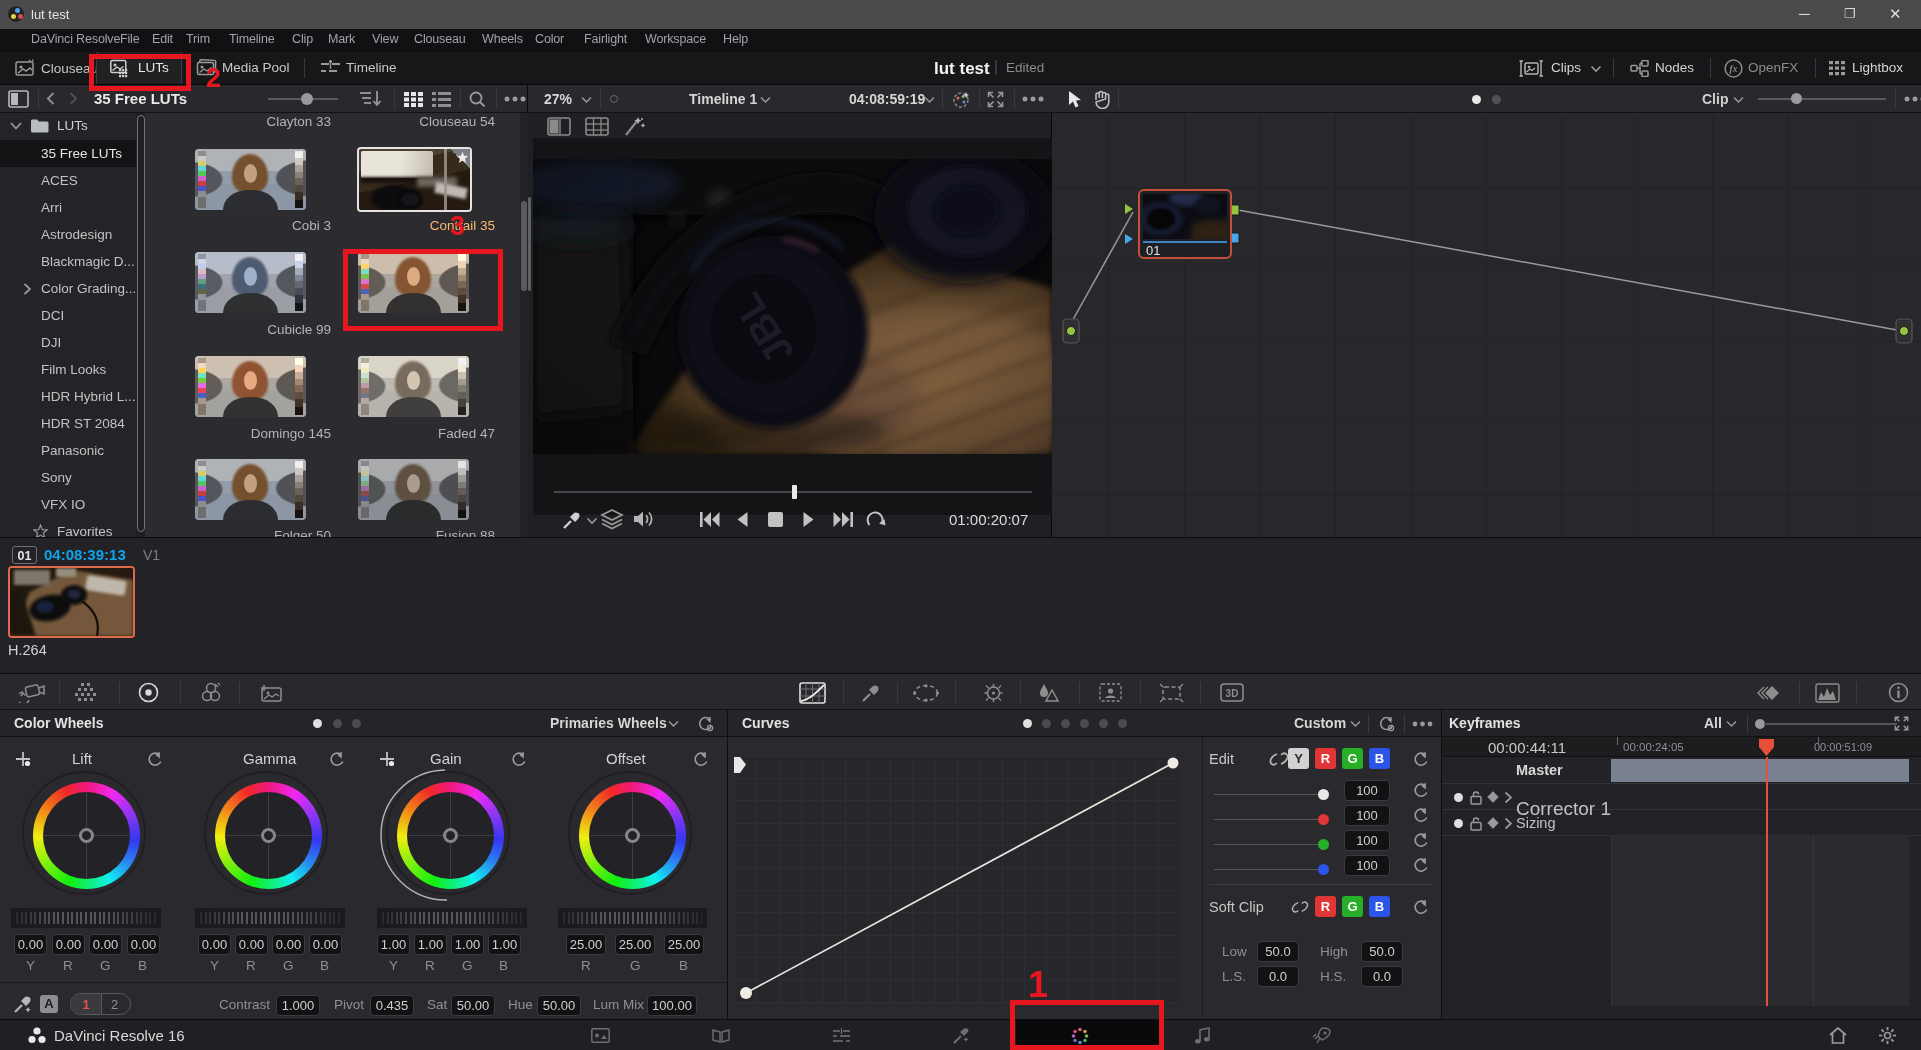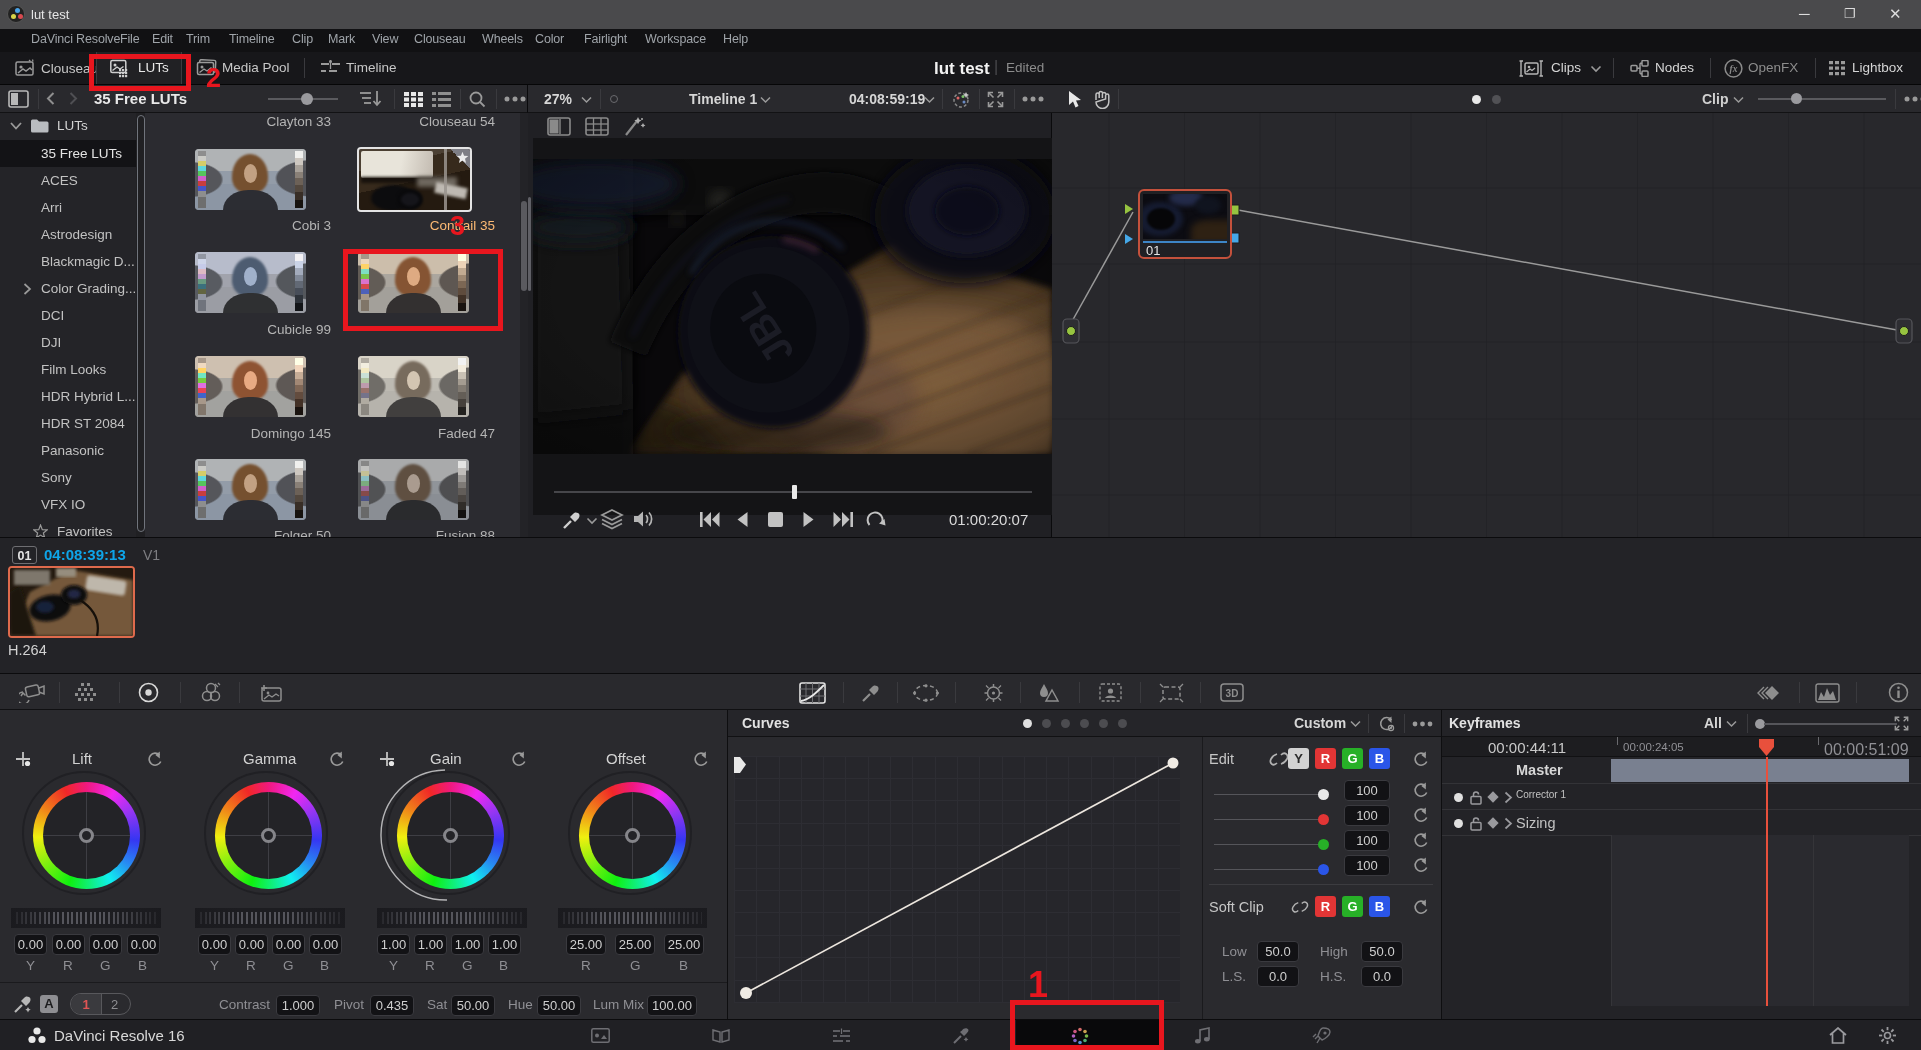--- a/index.html
+++ b/index.html
@@ -769,20 +769,36 @@
       </svg>
   <div class="vsep" style="left:1856px;top:8px;height:21px"></div>
   <svg class="abs" style="left:1888px;top:8px" width="21" height="21" viewBox="0 0 21 21">
         <circle cx="10.5" cy="10.5" r="9" fill="none" stroke="#8e8e8e" stroke-width="1.5"></circle>
         <circle cx="10.5" cy="5.8" r="1.3" fill="#8e8e8e"></circle>
         <rect x="9.3" y="8.5" width="2.4" height="7.5" fill="#8e8e8e"></rect>
       </svg>
 </div>
 
 <div class="abs" id="wheelspanel">
+  <div class="phead">
+    <span class="abs" style="left:14px;top:5px">Color Wheels</span>
+    <div class="abs" style="left:313px;top:9px;width:9px;height:9px;border-radius:50%;background:#e0e0e0"></div>
+    <div class="abs" style="left:333px;top:9px;width:9px;height:9px;border-radius:50%;background:#4c4c50"></div>
+    <div class="abs" style="left:352px;top:9px;width:9px;height:9px;border-radius:50%;background:#4c4c50"></div>
+    <span class="abs" style="left:550px;top:5px;color:#d6d6d6;font-weight:bold">Primaries Wheels</span>
+    <svg class="abs" style="left:668px;top:10px" width="11" height="8" viewBox="0 0 11 8">
+          <path d="M1 1.5 L5.5 6 L10 1.5" stroke="#9a9a9a" stroke-width="1.5" fill="none"></path>
+        </svg>
+    <svg class="abs" style="left:697px;top:5px" width="17" height="17" viewBox="0 0 17 17">
+          <path d="M13.5 5 A 6 6 0 1 0 14.5 10" fill="none" stroke="#9a9a9a" stroke-width="1.5"></path>
+          <polygon points="13.5,1.5 13.5,8 9.5,4.5" fill="#9a9a9a"></polygon>
+          <circle cx="13" cy="13" r="2.6" fill="none" stroke="#9a9a9a" stroke-width="1.2"></circle>
+          <path d="M13 11.8 v2.4 M11.8 13 h2.4" stroke="#9a9a9a" stroke-width="1"></path>
+        </svg>
+  </div>
   <div class="wheelbl" style="left:28px">
         <span style="left:44px" class="wlab">Lift</span>
       </div>
   <div class="wheelbl" style="left:210px">
         <span style="left:33px" class="wlab">Gamma</span>
       </div>
   <div class="wheelbl" style="left:392px">
         <span style="left:38px" class="wlab">Gain</span>
       </div>
   <div class="wheelbl" style="left:574px">
@@ -996,33 +1012,33 @@
     <svg class="abs" style="left:452px;top:6px" width="15" height="15" viewBox="0 0 17 17">
           <g stroke="#9a9a9a" stroke-width="1.6" fill="none">
             <path d="M6 1.5 H1.5 V6 M11 1.5 H15.5 V6 M6 15.5 H1.5 V11 M11 15.5 H15.5 V11"></path>
             <path d="M1.5 1.5 L6 6 M15.5 1.5 L11 6 M1.5 15.5 L6 11 M15.5 15.5 L11 11"></path>
           </g>
         </svg>
   </div>
   <div class="abs" style="left:0;top:27px;width:479px;height:20px;background:#1d1d20;border-bottom:1px solid #111113">
     <span class="abs" style="left:46px;top:2px;font-size:15px;color:#c9c9c9">00:00:44:11</span>
     <span class="abs" style="left:181px;top:4px;font-size:11.5px;color:#909095">00:00:24:05</span>
-    <span class="abs" style="left:382px;top:4px;font-size:16px;color:#909095">00:00:51:09</span>
+    <span class="abs" style="left:372px;top:4px;font-size:11px;color:#909095">00:00:51:09</span>
     <div class="abs" style="left:175px;top:0;width:1px;height:8px;background:#6a6a6e"></div>
     <div class="abs" style="left:376px;top:0;width:1px;height:8px;background:#6a6a6e"></div>
     <svg class="abs" style="left:316px;top:1px" width="17" height="19" viewBox="0 0 17 19">
           <path d="M1 1 H16 V9 L8.5 18 L1 9 Z" fill="#e8503c"></path>
         </svg>
   </div>
   <div class="abs" style="left:0;top:47px;width:479px;height:27px;border-bottom:1px solid #333337">
     <span class="abs" style="left:74px;top:5px;font-size:14.5px;font-weight:bold;color:#d6d6d6">Master</span>
     <div class="abs" style="left:169px;top:2px;width:298px;height:23px;background:#798090"></div>
   </div>
   <div class="abs kfrow" style="top:74px">
-        <span class="abs" style="left:74px;top:5px;font-size:10px;color:#c2c2c2">Corrector 1</span>
+        <span class="abs" style="left:74px;top:14px;font-size:19px;color:#c2c2c2">Corrector 1</span>
     <svg class="abs" style="left:27px;top:6px" width="14" height="15" viewBox="0 0 14 15">
           <rect x="2" y="6.5" width="10" height="7.5" rx="1" fill="none" stroke="#9a9a9e" stroke-width="1.5"></rect>
           <path d="M4.5 6.5 V4.5 a2.5 2.5 0 0 1 5 0" fill="none" stroke="#9a9a9e" stroke-width="1.5"></path>
         </svg>
     <svg class="abs" style="left:62px;top:7px" width="9" height="13" viewBox="0 0 9 13">
           <path d="M1.5 1.5 L7 6.5 L1.5 11.5" stroke="#9a9a9e" stroke-width="1.7" fill="none"></path>
         </svg>
   </div>
   <div class="abs kfrow" style="top:100px">
         <span class="abs" style="left:74px;top:5px;font-size:14.5px;color:#c2c2c2">Sizing</span>

